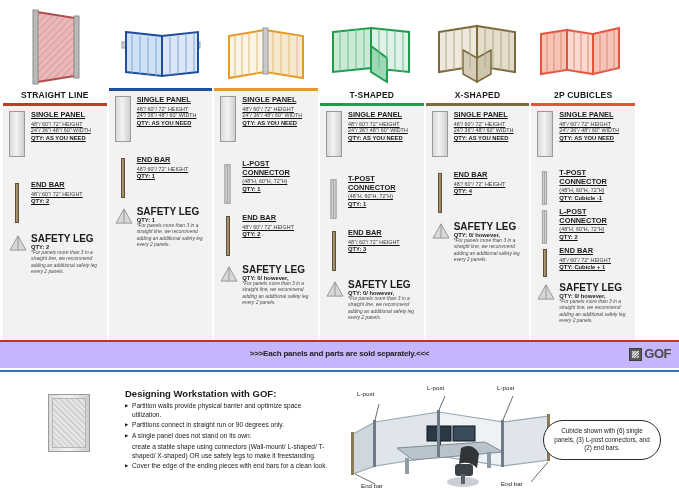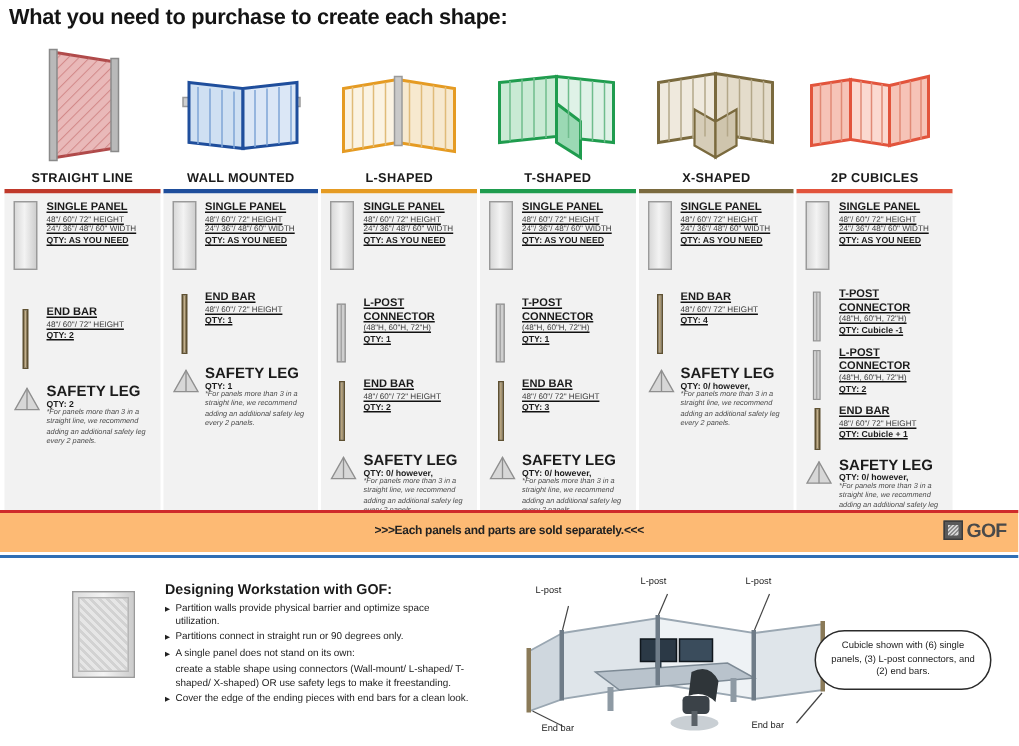--- a/index.html
+++ b/index.html
@@ -126,34 +126,34 @@
   .warn .wqty { font-size: 5.8px; font-weight: bold; color:#1b1b1b; }
   .tri {
     position: absolute; left: 2px; top: 2px; width: 18px; height: 16px;
   }
 
   
   .notebar {
     position: absolute;
     left: 0; top: 340px;
     width: 679px; height: 28px;
-    background: #fdba74;
+    background: #c4b5fd;
     border-top: 2px solid #cf2b2b;
   }
   .notebar .ntxt {
     text-align: center;
     font-size: 8px;
     font-weight: bold;
     color: #222;
     padding-top: 7px;
     letter-spacing: -0.2px;
   }
   .goflogo {
     position: absolute; right: 8px; top: 4px;
-    display: flex; align-items: center; gap: 2px;
+    display: flex; align-items: flex-end; gap: 2px;
   }
   .goflogo .gmark {
     width: 13px; height: 13px;
     background: #5a5a5a;
     border: 1px solid #3c3c3c;
     position: relative;
   }
   .goflogo .gmark:after{
     content:""; position:absolute; left:2px; top:2px; right:2px; bottom:2px;
     background: repeating-linear-gradient(135deg,#d6d6d6 0 1px,#8e8e8e 1px 2px);
@@ -172,21 +172,21 @@
     position: absolute; left: 48px; top: 22px;
     width: 42px; height: 58px;
     background: linear-gradient(90deg,#dcdcdc,#f4f4f4 50%,#cccccc);
     border: 1px solid #9a9a9a;
   }
   .bpanel-img:after{
     content:""; position:absolute; left:3px; top:3px; right:3px; bottom:3px;
     background: repeating-linear-gradient(45deg,#e6e6e6 0 2px,#d2d2d2 2px 4px);
     border: 1px solid #b6b6b6;
   }
-  .btext { position: absolute; left: 110px; top: 16px; width: 205px; }
+  .btext { position: absolute; left: 125px; top: 16px; width: 205px; }
   .btext h3 { margin:0 0 3px 0; font-size: 9.5px; font-weight: bold; color:#1b1b1b; }
   .btext ul { margin:0; padding:0; list-style:none; }
   .btext li {
     font-size: 6.6px; color: #222; line-height: 1.32; margin-bottom: 2px;
     position: relative; padding-left: 7px;
   }
   .btext li:before { content:"\25B6"; position:absolute; left:0; top:0.5px; font-size:4.4px; color:#222; }
   .btext li.cont { padding-left: 7px; }
   .btext li.cont:before { content:""; }
 
@@ -204,21 +204,20 @@
     text-align: center;
   }
   .lbl-float { position:absolute; font-size: 6.2px; color:#1b1b1b; }
   .lbl-float:after{}
 </style>
 </head>
 <body>
 
 <div class="page">
 
-  <div class="title">What you need to purchase to create each shape:</div>
 
   <div class="cols">
 
     <div class="col">
       <div class="illo">
         <svg width="92" height="84" viewBox="0 0 92 84">
           <polygon points="28,10 66,16 66,74 28,80" fill="#e9b9b9" stroke="#b04a4a" stroke-width="2"></polygon>
           <polygon points="28,10 66,16 66,74 28,80" fill="url(#h1)" opacity="0.6"></polygon>
           <defs>
               <pattern id="h1" width="5" height="5" patternTransform="rotate(45)" patternUnits="userSpaceOnUse">
@@ -271,21 +270,20 @@
               <line x1="28" y1="34" x2="28" y2="72"></line>
             <line x1="36" y1="35" x2="36" y2="73"></line>
               <line x1="44" y1="36" x2="44" y2="74"></line>
             <line x1="58" y1="35" x2="58" y2="73"></line>
               <line x1="66" y1="34" x2="66" y2="72"></line>
             <line x1="74" y1="33" x2="74" y2="71"></line>
               <line x1="82" y1="32" x2="82" y2="70"></line>
           </g>
         </svg>
       </div>
-      <div class="colname">WALL MOUNTED</div>
       <div class="rule" style="background:#1f4e9c"></div>
       <div class="cbody">
 
         <div class="item item-ind">
           <div class="part-panel"></div>
           <div class="lbl">SINGLE PANEL</div>
           <div class="sub" style="white-space:pre-line">48"/ 60"/ 72" HEIGHT
 24"/ 36"/ 48"/ 60" WIDTH</div>
           <div class="qty">QTY: AS YOU NEED</div>
         </div>
@@ -321,21 +319,20 @@
             <line x1="32" y1="31" x2="32" y2="73"></line>
               <line x1="40" y1="30" x2="40" y2="72"></line>
             <line x1="56" y1="30" x2="56" y2="72"></line>
               <line x1="64" y1="31" x2="64" y2="73"></line>
             <line x1="72" y1="32" x2="72" y2="74"></line>
               <line x1="80" y1="33" x2="80" y2="75"></line>
           </g>
           <rect x="46" y="26" width="5" height="46" fill="#c9c9c9" stroke="#9a9a9a"></rect>
         </svg>
       </div>
-      <div class="colname">L-SHAPED</div>
       <div class="rule" style="background:#e59b23"></div>
       <div class="cbody">
 
         <div class="item item-ind">
           <div class="part-panel"></div>
           <div class="lbl">SINGLE PANEL</div>
           <div class="sub" style="white-space:pre-line">48"/ 60"/ 72" HEIGHT
 24"/ 36"/ 48"/ 60" WIDTH</div>
           <div class="qty">QTY: AS YOU NEED</div>
         </div>

